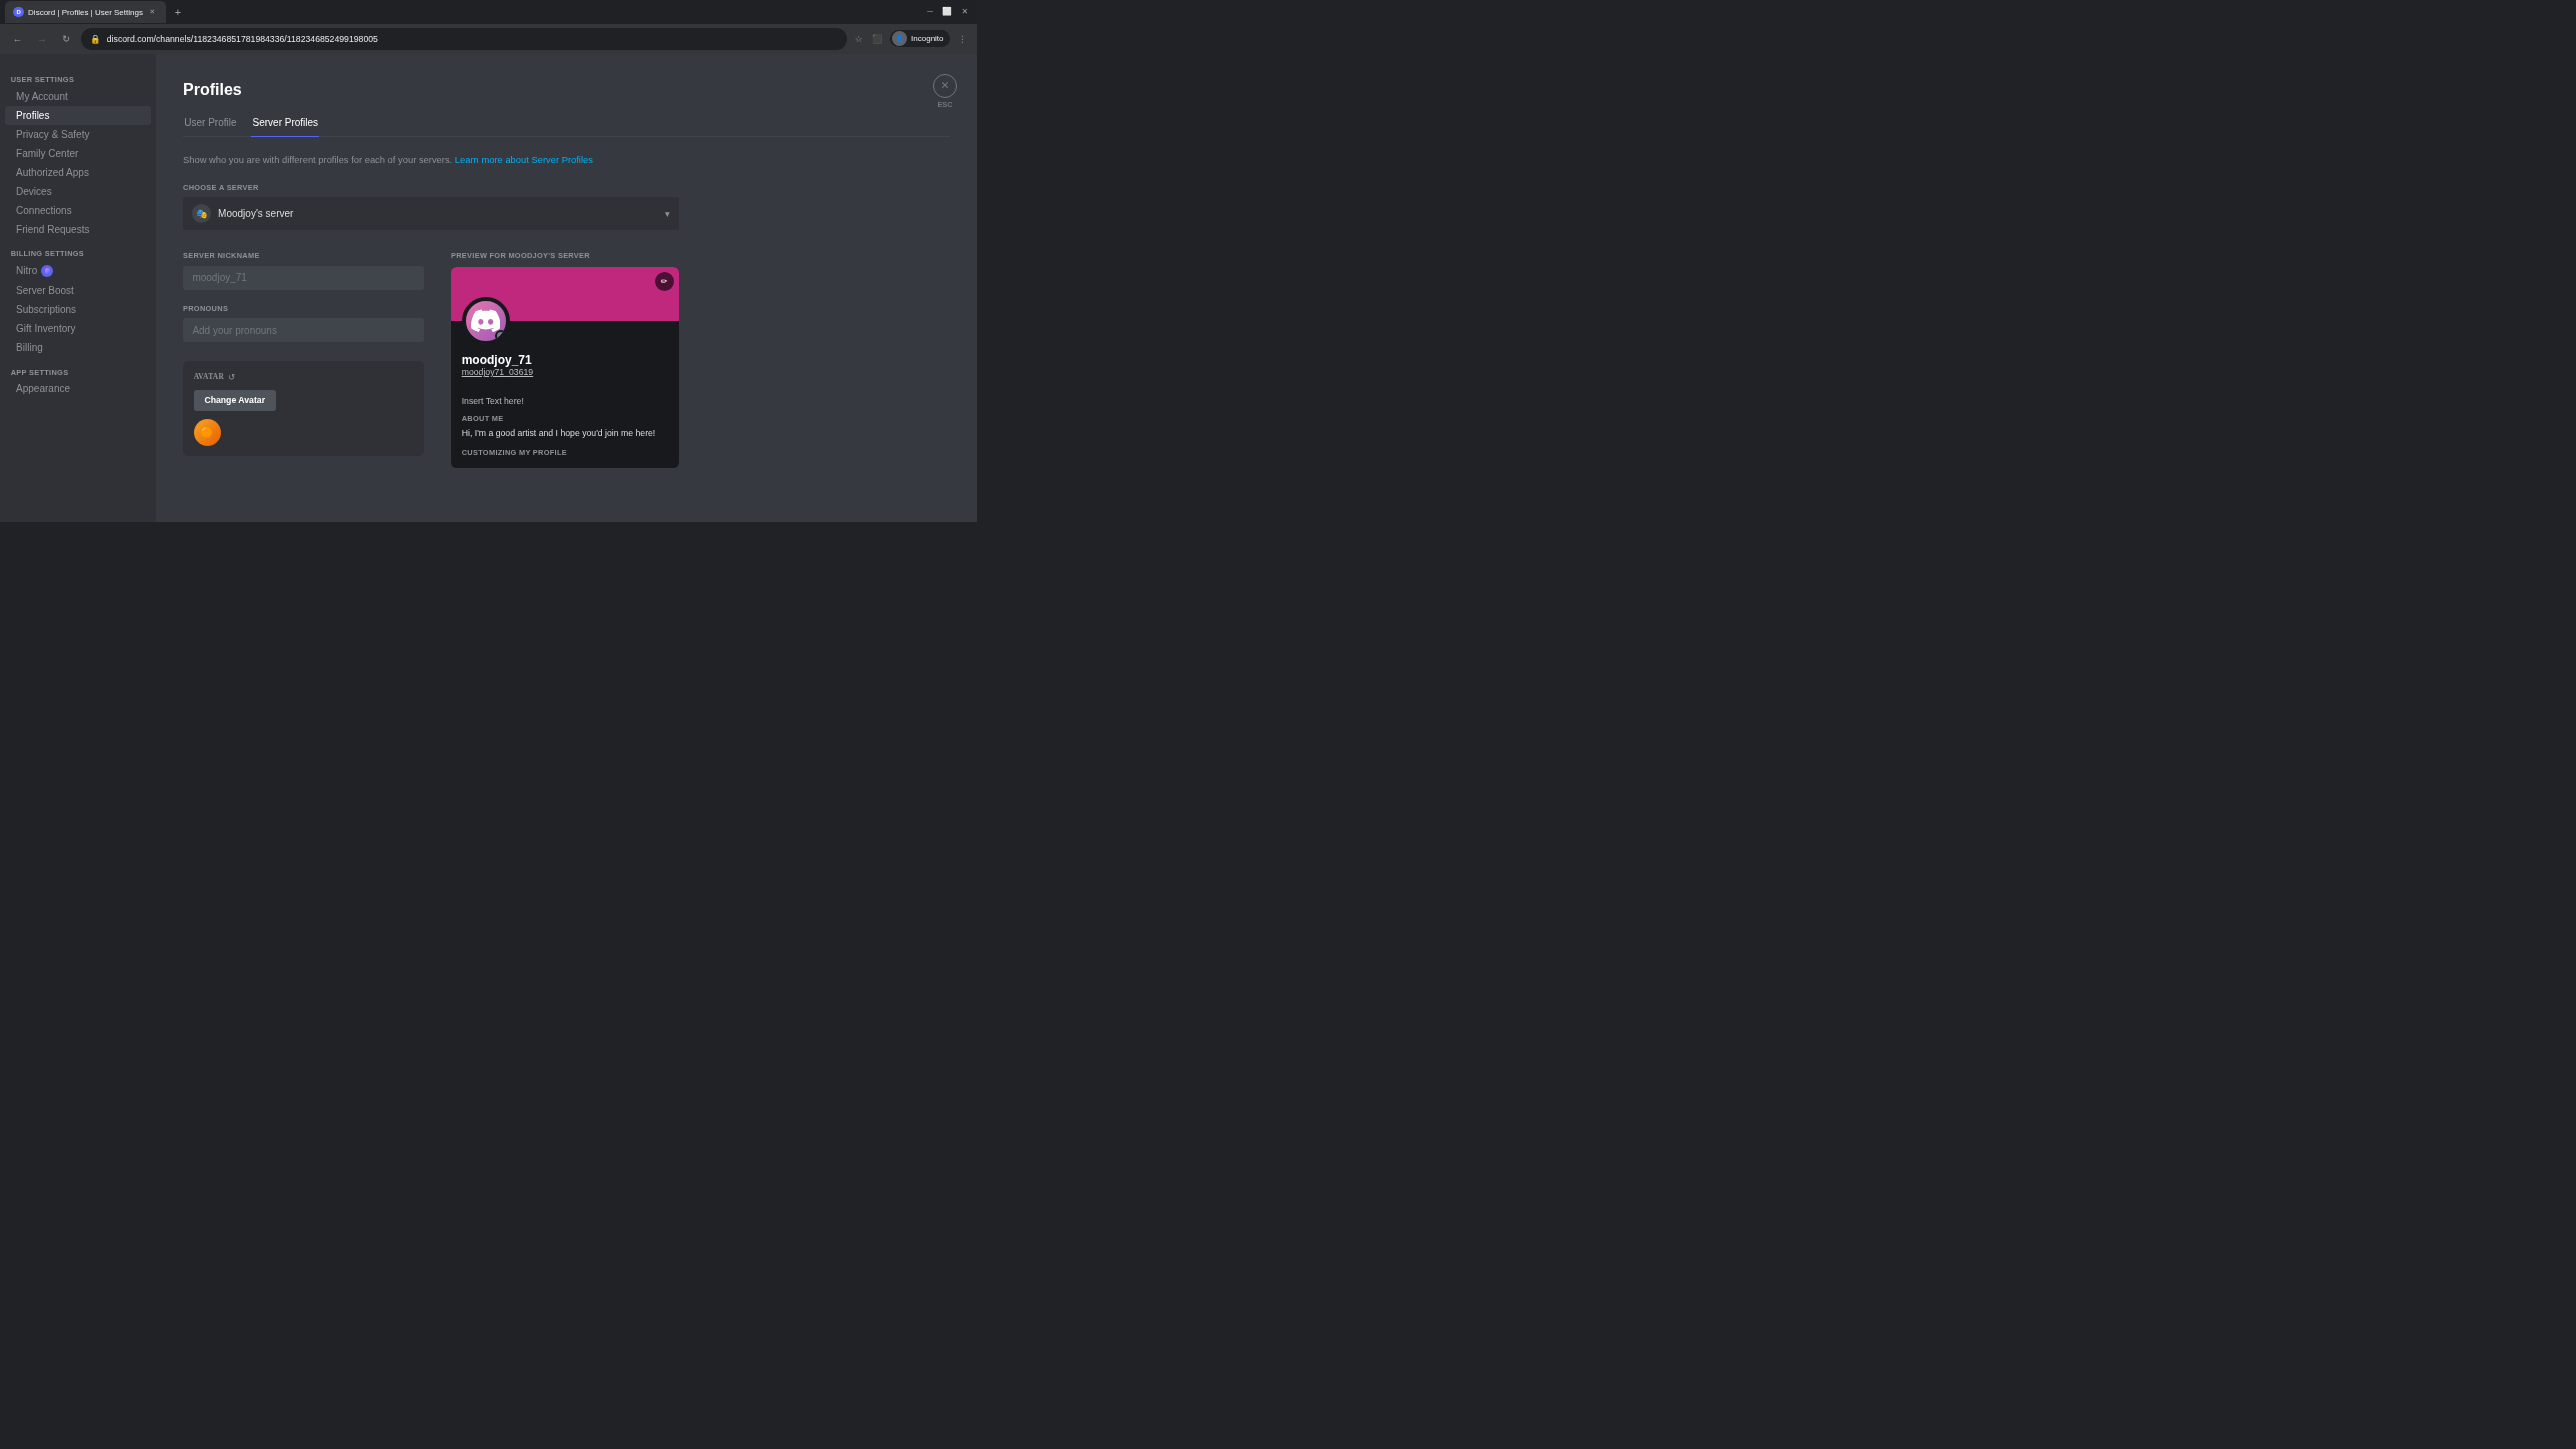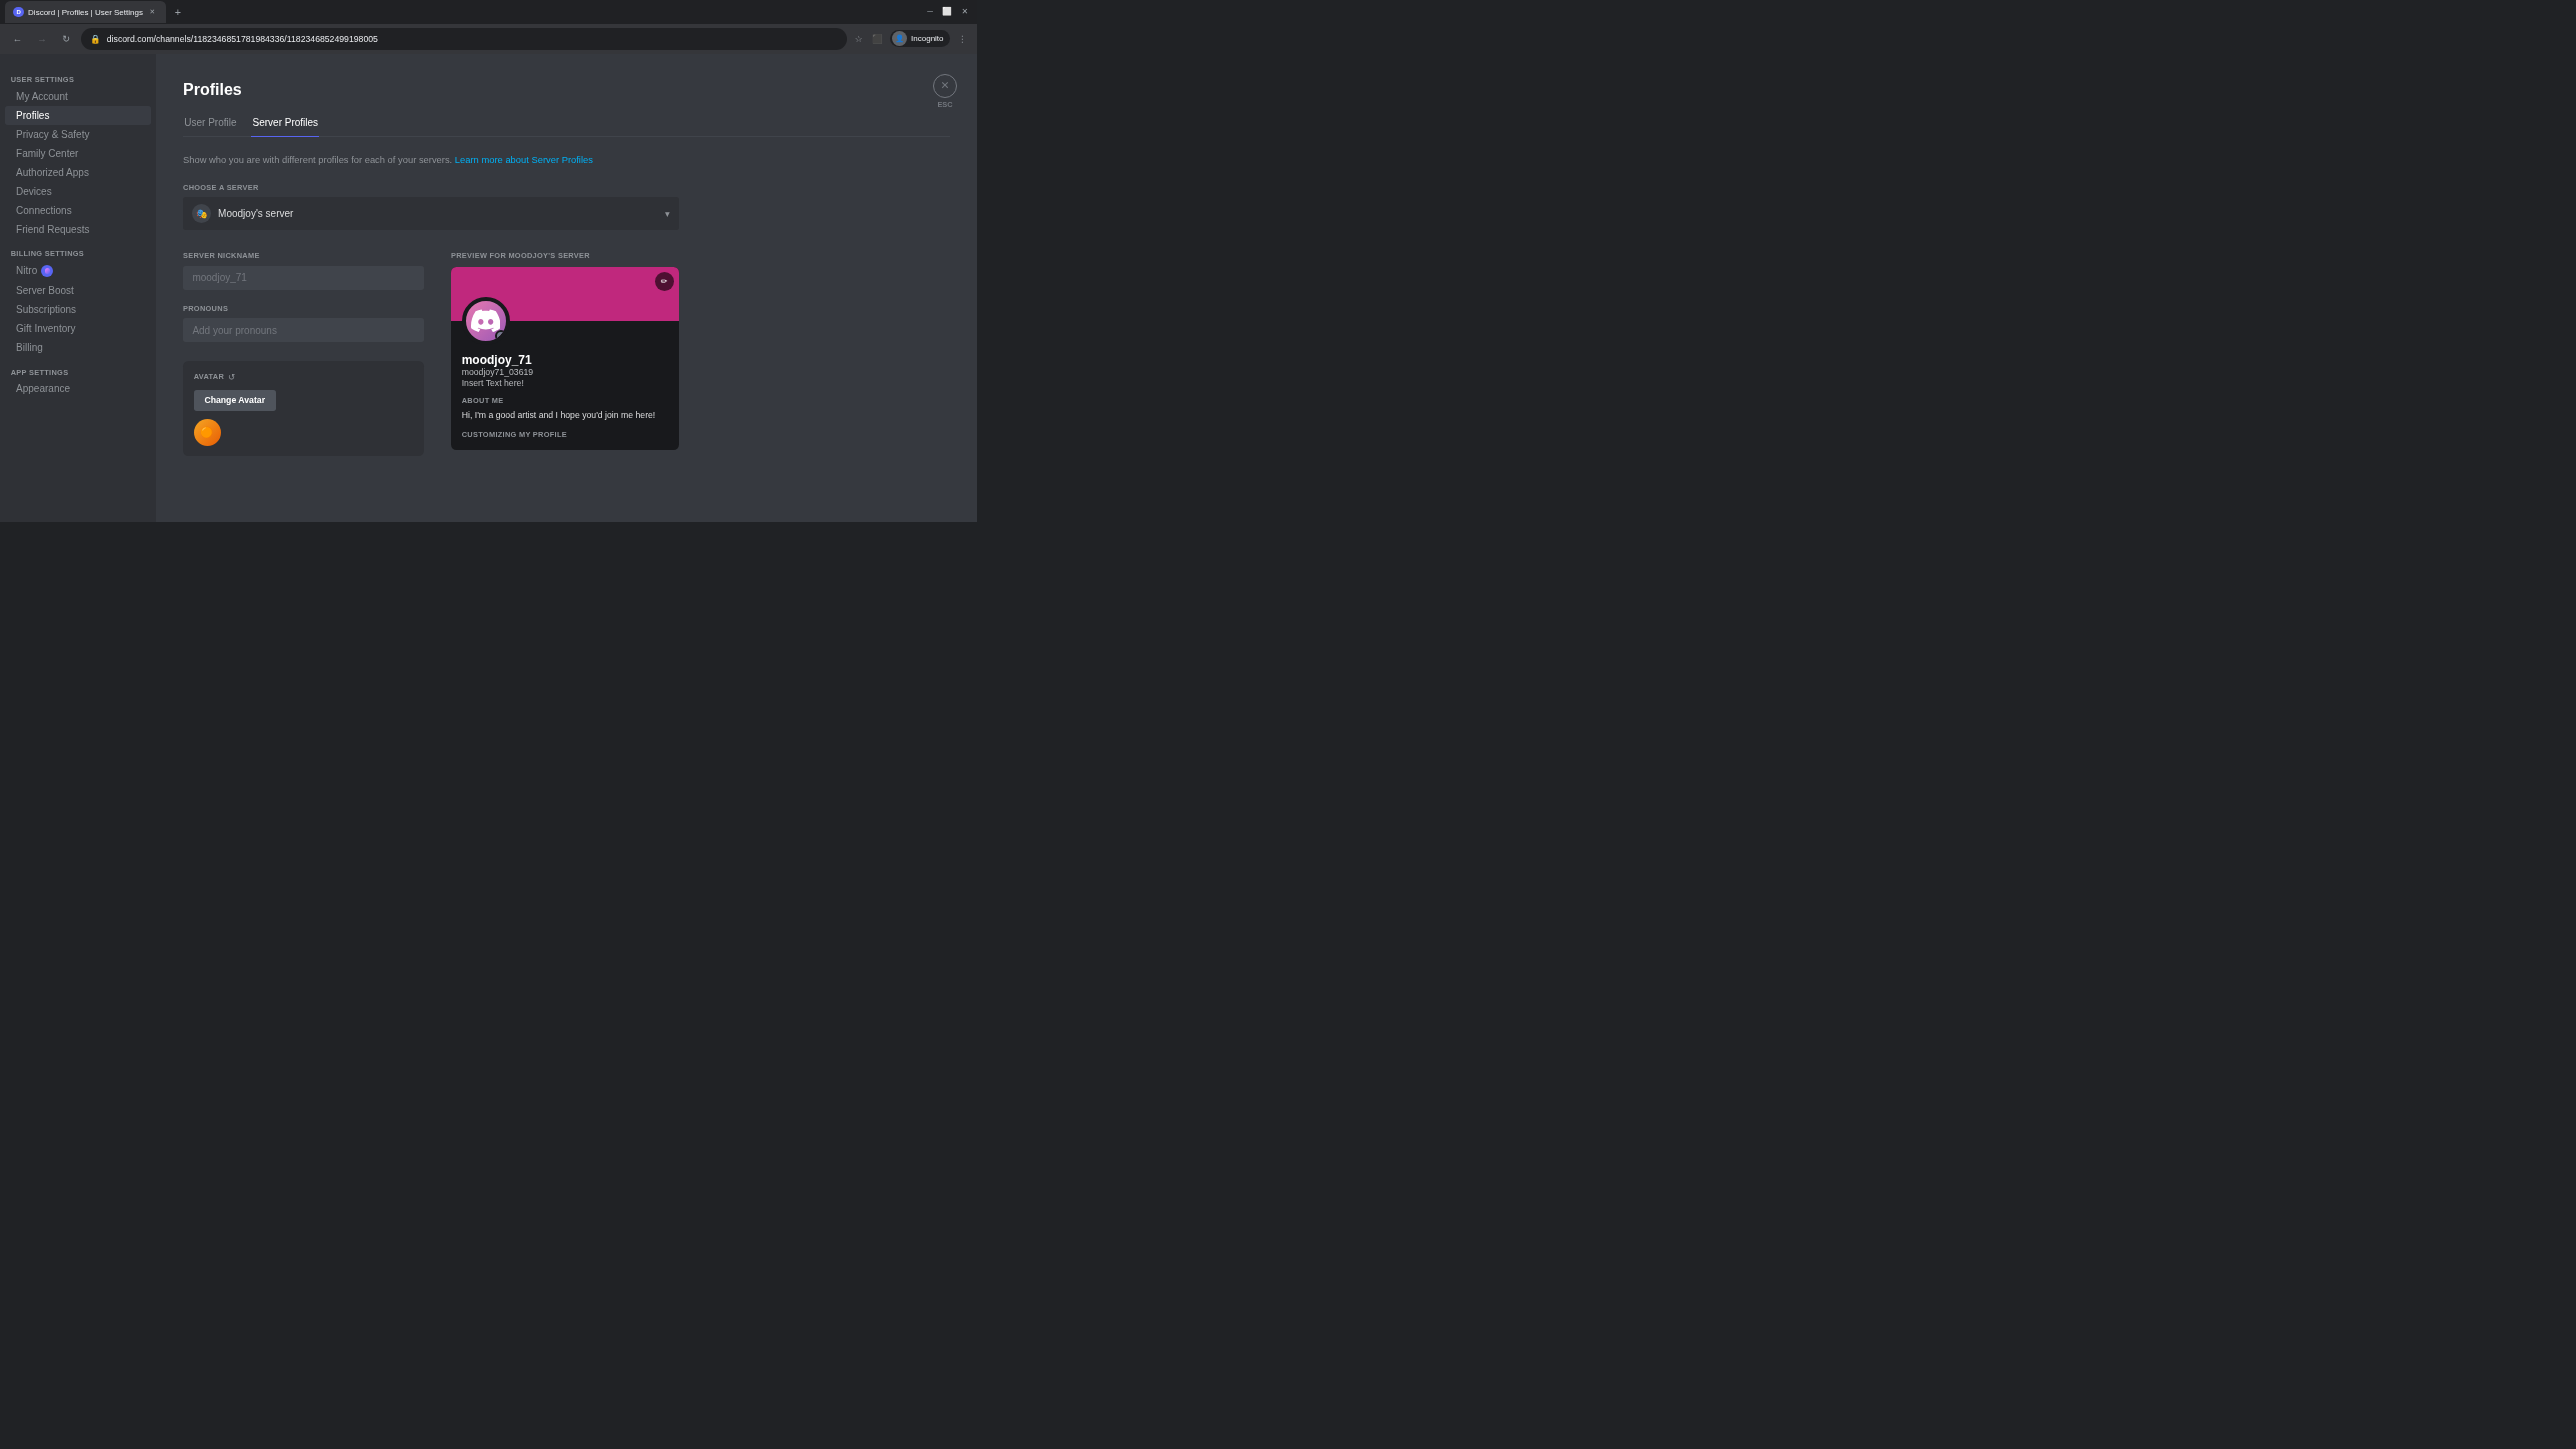--- a/index.html
+++ b/index.html
@@ -393,20 +393,21 @@
       align-items: center;
       gap: 4px;
       margin-bottom: 8px;
     }
     .avatar-label {
       font-size: 7.4px;
       font-weight: 700;
       color: #8e9297;
       text-transform: uppercase;
       letter-spacing: 0.3px;
+      font-family: Liberation Serif, serif;
     }
     .avatar-reset-icon {
       font-size: 8.7px;
       color: #8e9297;
       cursor: pointer;
     }
     .change-avatar-btn {
       background: #4f545c;
       color: #ffffff;
       border: none;
@@ -480,21 +481,22 @@
       padding: 32px 10.7px 10.7px 10.7px;
     }
     .profile-username {
       font-size: 12px;
       font-weight: 700;
       color: #ffffff;
     }
     .profile-handle {
       font-size: 8.7px;
       color: #b9bbbe;
-      margin-bottom: 1px;
+      margin-bottom: 19px;
+      text-decoration: underline;
     }
     .profile-insert-text {
       font-size: 8.7px;
       color: #b9bbbe;
       margin-bottom: 8px;
     }
     .profile-about-label {
       font-size: 7.4px;
       font-weight: 700;
       color: #8e9297;

